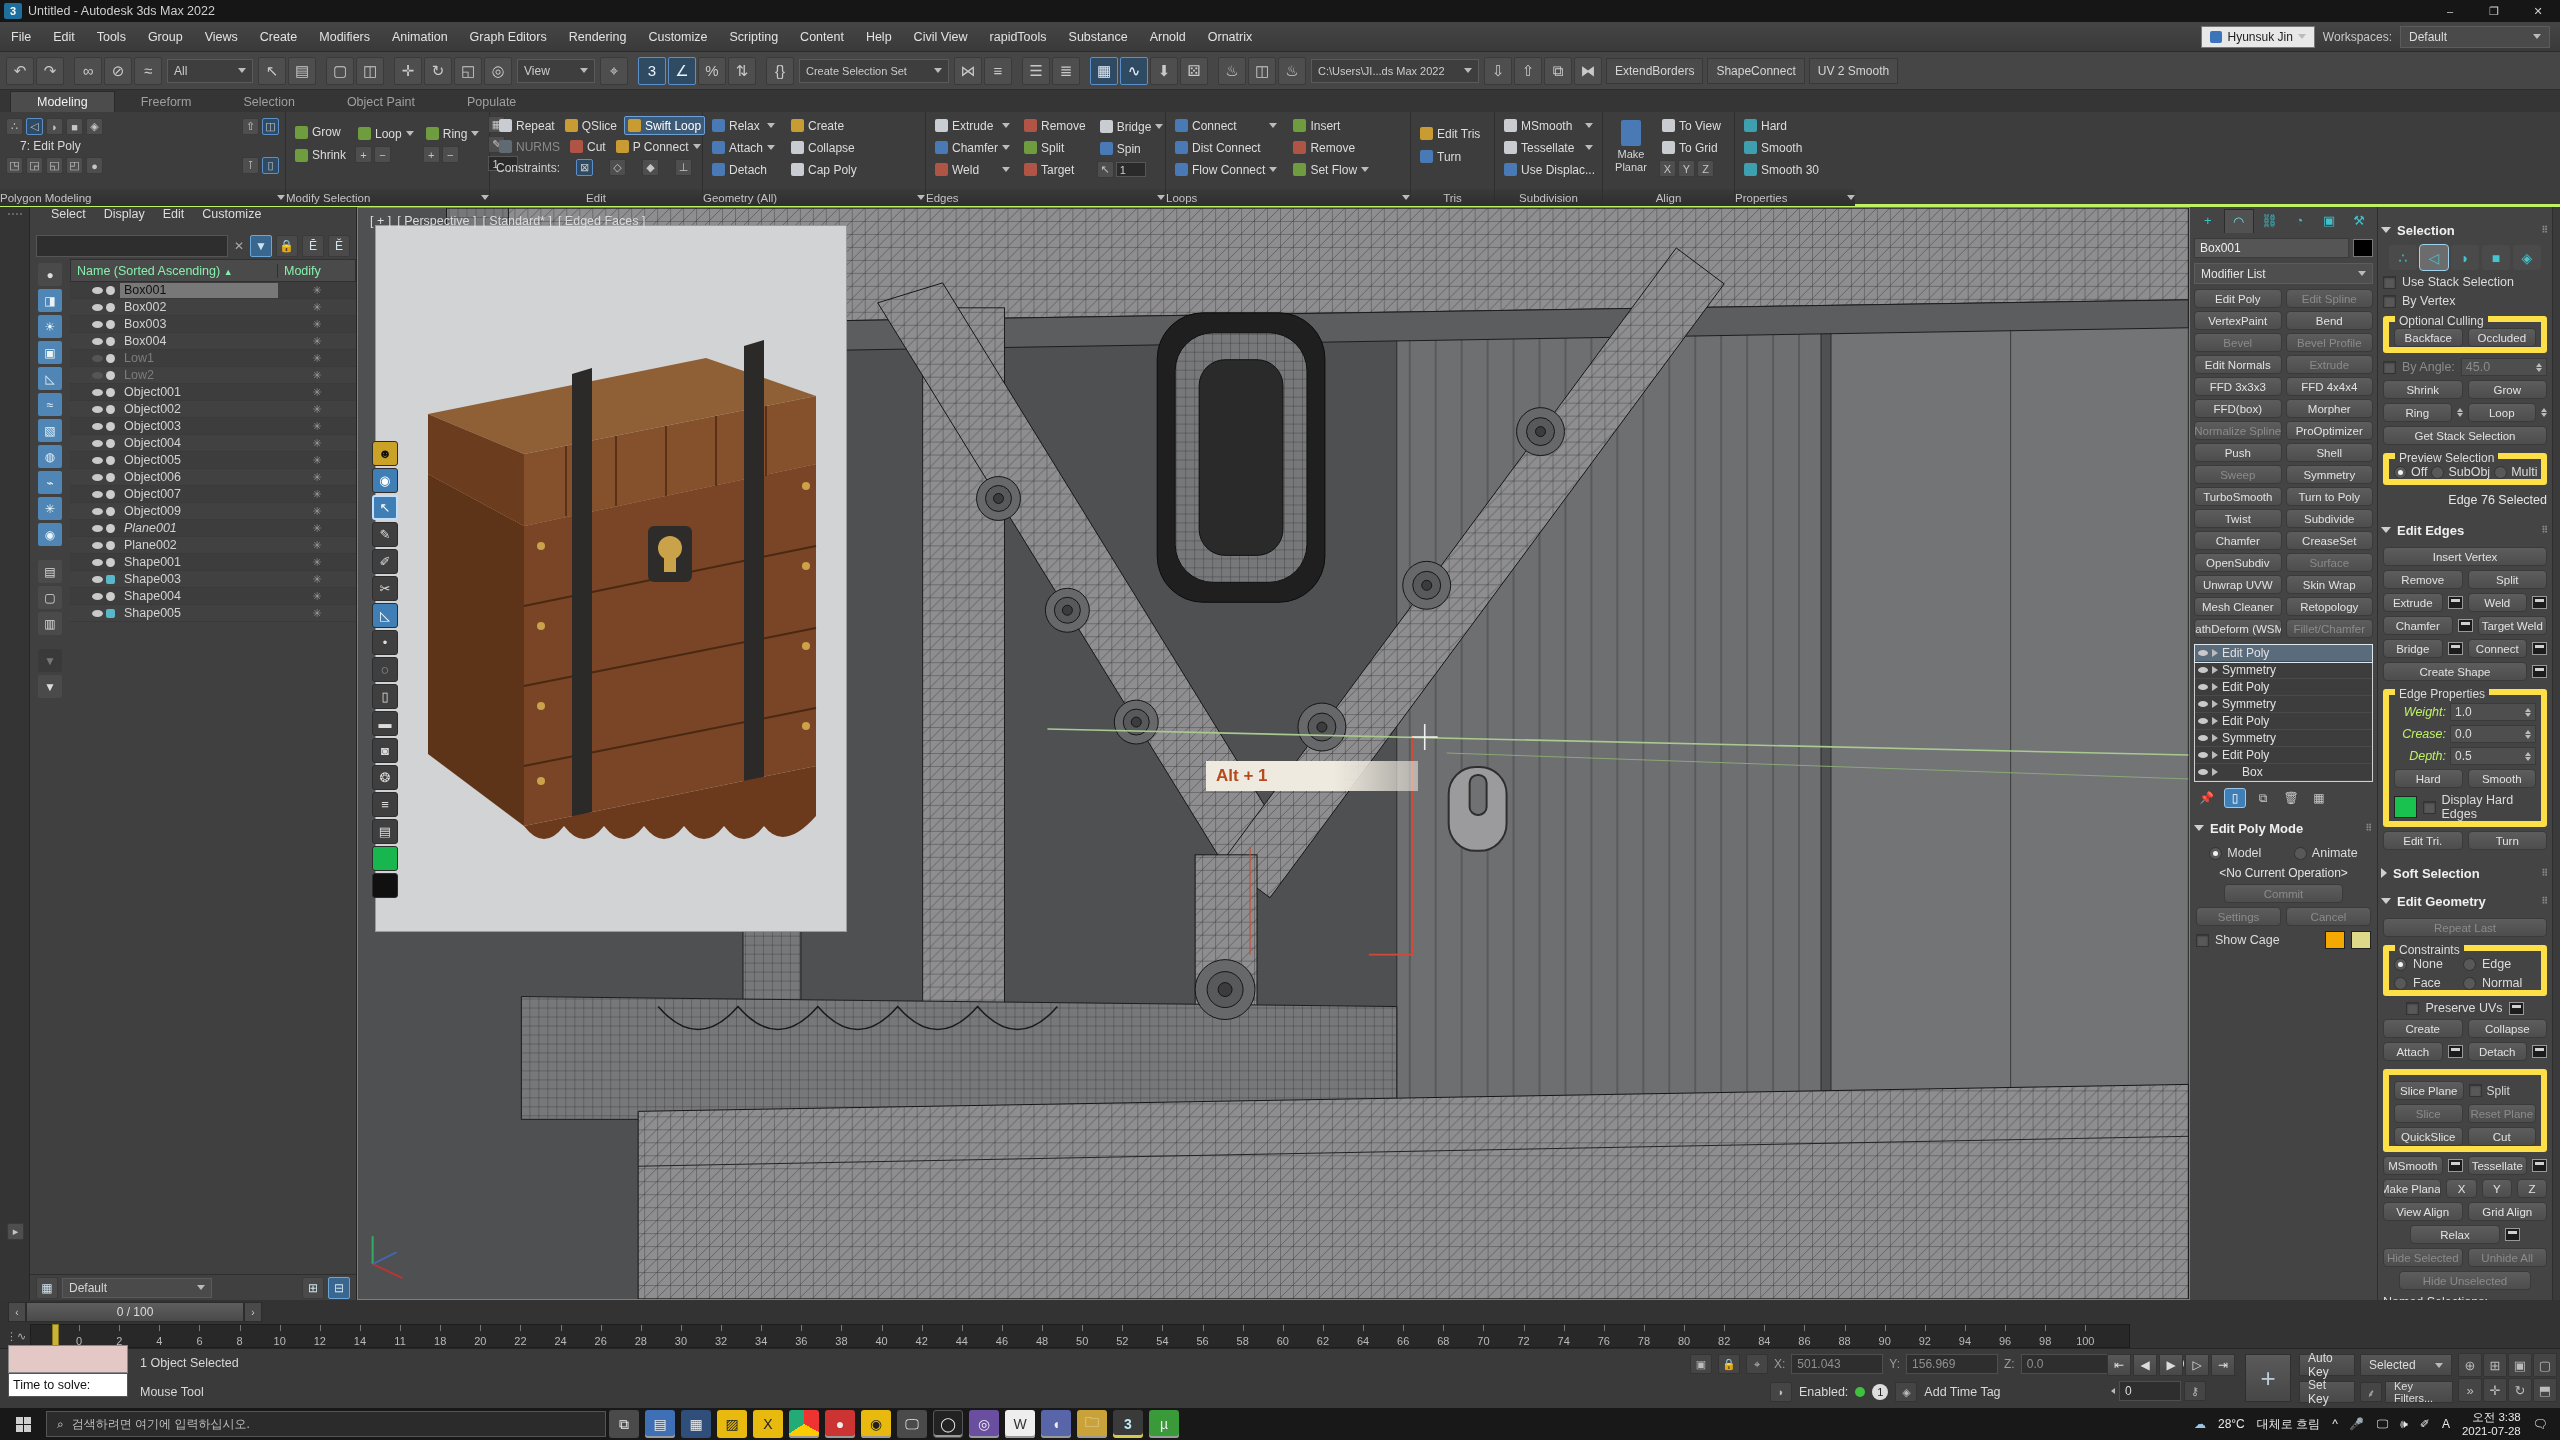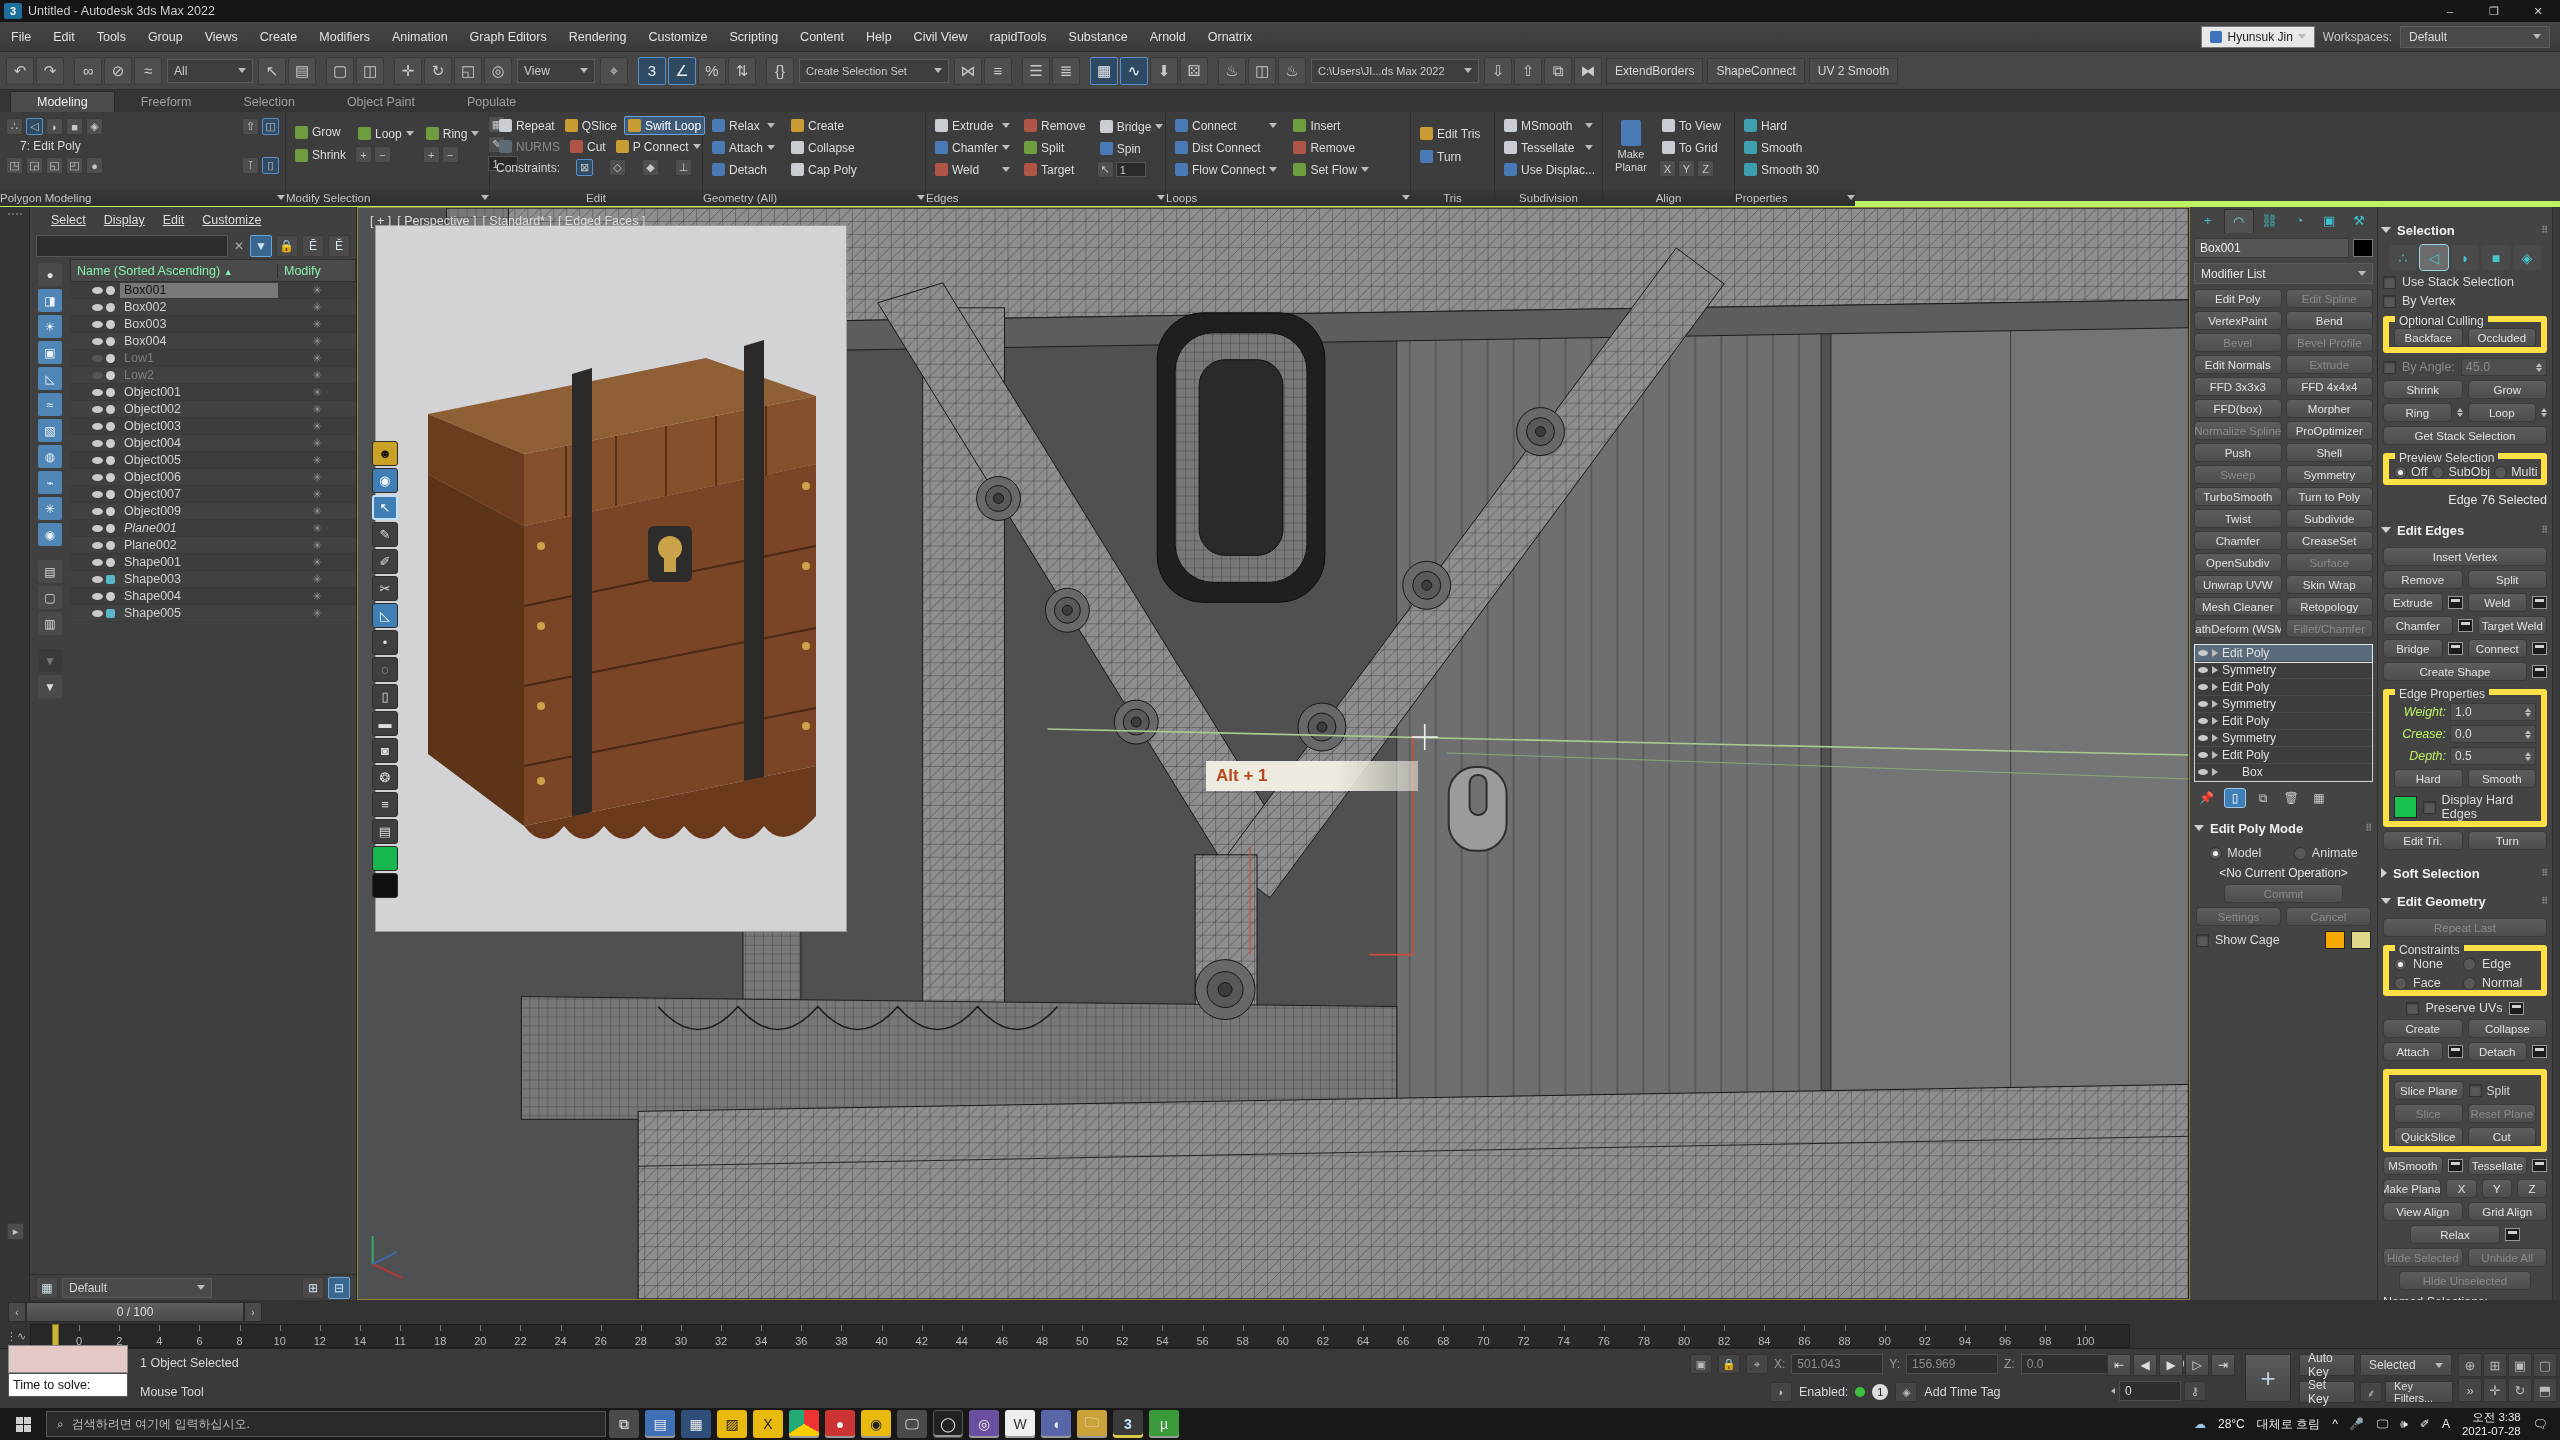--- a/index.html
+++ b/index.html
@@ -28,21 +28,21 @@
     border-bottom:1px solid #2d2d2d;padding-left:6px;gap:2px;}
   .tb-ico{width:28px;height:28px;background:#4e4e4e;border:1px solid #3a3a3a;border-radius:2px;color:#c9c9c9;
     display:flex;align-items:center;justify-content:center;font-size:15px;flex:0 0 auto;}
   .tb-ico.on{background:#2f4a63;border:1px solid #5b8fc9;color:#e8f0f8;}
   .tb-ico.sep{width:6px;background:transparent;border:none;}
   .tb-combo{height:24px;background:#3e3e3e;border:1px solid #5a5a5a;display:flex;align-items:center;
     padding:0 6px;color:#ccc;margin:0 3px;flex:0 0 auto;}
   .tb-txtbtn{height:26px;background:#4a4a4a;border:1px solid #383838;display:flex;align-items:center;
     padding:0 8px;color:#d5d5d5;margin:0 2px;flex:0 0 auto;}
   
-  #ribbon{left:0;top:90px;width:2560px;height:117px;background:#3d3d3d;border-bottom:6px solid #bef264;}
+  #ribbon{left:0;top:90px;width:2560px;height:117px;background:#3d3d3d;border-bottom:3px solid #bef264;}
   #ribbon-tabs{display:flex;height:22px;align-items:flex-end;padding-left:10px;background:#353535;}
   .rtab{padding:3px 26px;color:#9f9f9f;font-size:12.5px;}
   .rtab.active{background:#4c4c4c;color:#f0f0f0;border:1px solid #2a2a2a;border-bottom:none;}
   #ribbon-body{display:flex;height:94px;}
   .rsec{position:relative;border-right:1px solid #2e2e2e;padding:4px 6px 19px 6px;}
   .rsec-label{position:absolute;left:0;right:0;bottom:0;height:17px;background:linear-gradient(#3a3a3a,#2e2e2e);
     color:#c2c2c2;font-size:11.5px;display:flex;align-items:center;justify-content:center;}
   .rbtn{display:flex;align-items:center;gap:4px;height:19px;padding:0 3px;color:#dcdcdc;font-size:12px;white-space:nowrap;}
   .rbtn.dim{color:#8a8a8a;}
   .rbtn.hl{background:#3d5a77;border:1px solid #6ba1d8;border-radius:2px;color:#fff;}
@@ -52,21 +52,21 @@
   .rcol{display:flex;flex-direction:column;justify-content:flex-start;}
   .rrow{display:flex;align-items:center;}
   .rspin{width:30px;height:15px;background:#2a2a2a;border:1px solid #555;color:#ccc;font-size:11px;
     display:flex;align-items:center;padding:0 3px;}
   .sq{width:17px;height:17px;background:#4e4e4e;border:1px solid #3a3a3a;border-radius:2px;display:flex;
     align-items:center;justify-content:center;font-size:11px;color:#c5c5c5;}
   .sq.on{background:#2f4a63;border-color:#5b8fc9;}
   
   #leftstrip{left:0;top:207px;width:30px;height:1093px;background:#343434;border-right:1px solid #262626;}
   #explorer{left:30px;top:207px;width:327px;height:1093px;background:#404040;display:flex;flex-direction:column;border-right:1px solid #262626;}
-  .exp-menus{display:flex;height:26px;align-items:center;padding-left:12px;text-decoration:underline;}
+  .exp-menus{display:flex;height:26px;align-items:flex-start;padding-left:12px;}
   .exp-menus span{padding:0 9px;color:#ddd;font-size:12.5px;}
   .exp-search{display:flex;align-items:center;gap:4px;padding:2px 6px;}
   .exp-input{flex:1;height:22px;background:#2e2e2e;border:1px solid #555;}
   .exp-x{color:#aaa;width:14px;text-align:center;}
   .exp-sico{width:22px;height:22px;border-radius:2px;background:#4a4a4a;border:1px solid #3a3a3a;
     display:flex;align-items:center;justify-content:center;color:#cfe3ee;font-size:12px;}
   .exp-sico.on{background:#39678f;border-color:#6aa5d8;}
   .exp-body{flex:1;display:flex;min-height:0;}
   .filterstrip{width:40px;display:flex;flex-direction:column;align-items:center;padding-top:4px;gap:3px;}
   .f-ico{width:24px;height:23px;border-radius:2px;display:flex;align-items:center;justify-content:center;font-size:12px;color:#eaf3f8;background:#4a4a4a;}

